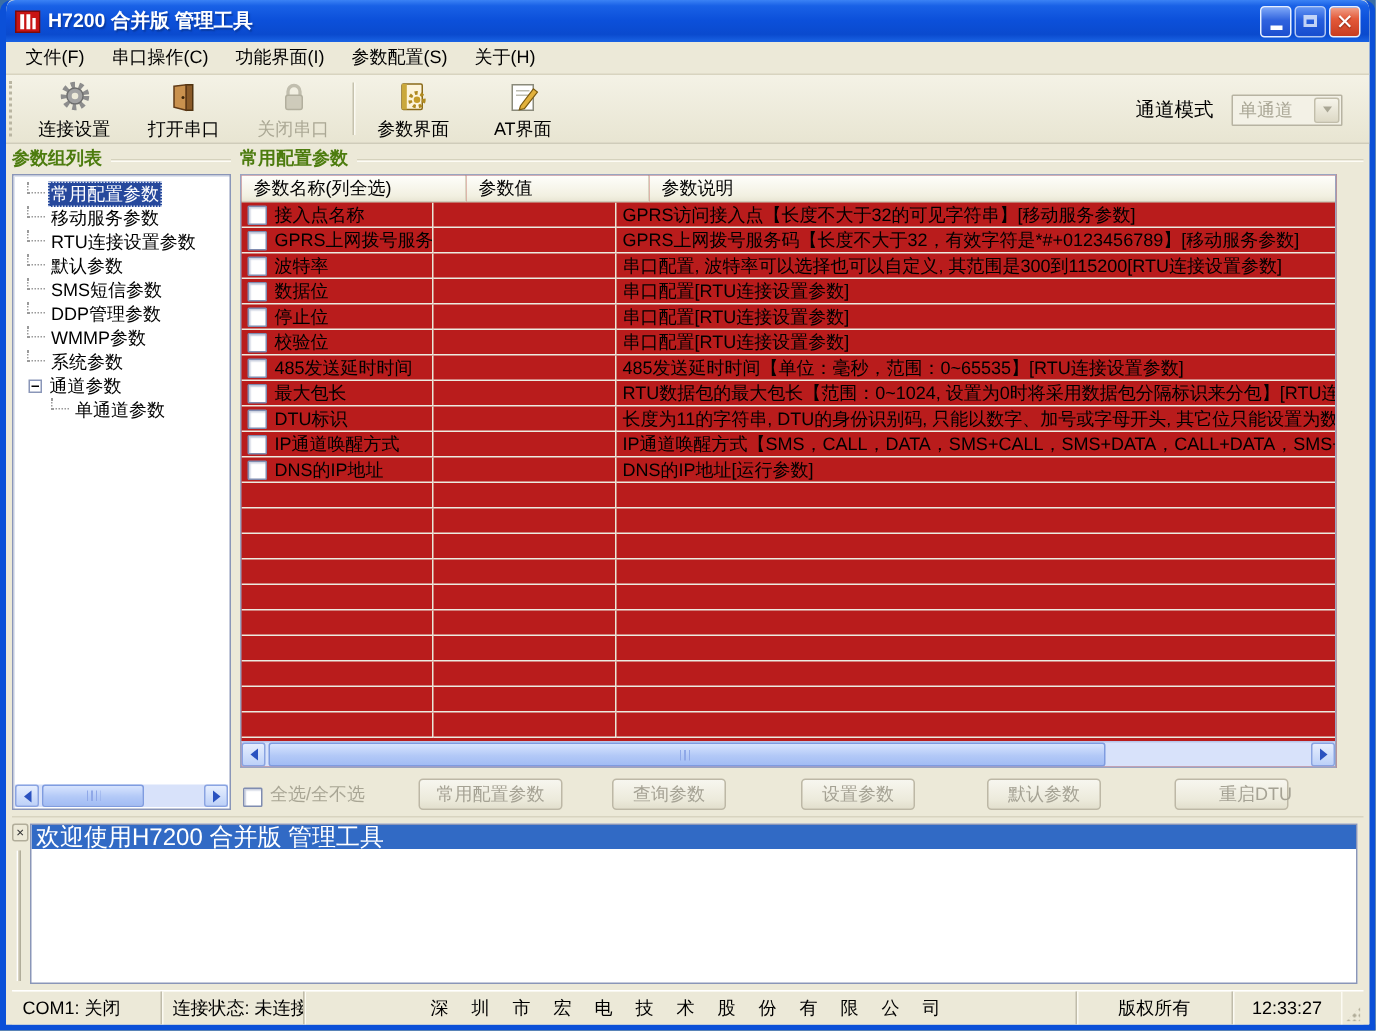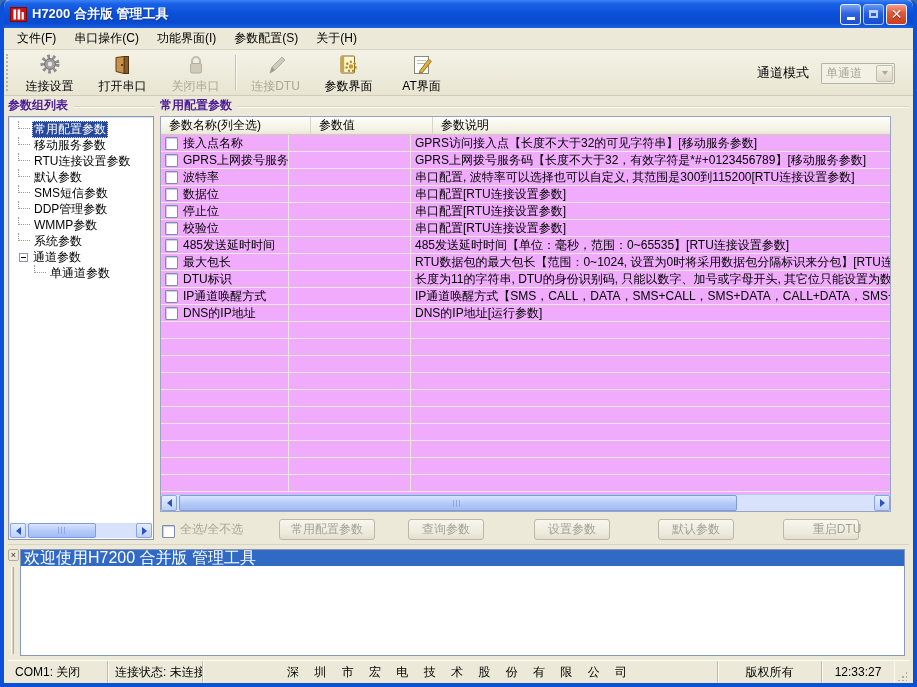--- a/index.html
+++ b/index.html
@@ -39,21 +39,21 @@
   .tb-sep{ width:1px; background:#c6c2ae; margin:5px 3px; box-shadow:1px 0 0 #fbfaf2; }
   .tb-right{ position:absolute; right:18px; top:0; height:46px; display:flex; align-items:center; gap:12px; }
   .cm-label{ font-size:13px; color:#000; }
   .combo{ width:74px; height:21px; background:#f3f1e6; border:1px solid #b7b3a2; display:flex; align-items:center; border-radius:1px; }
   .combo .cval{ flex:1; font-size:12px; color:#a9a695; padding-left:4px; white-space:nowrap; overflow:hidden; }
   .combo .carrow{ width:17px; height:17px; margin-right:1px; background:linear-gradient(180deg,#f6f4ea,#ddd9c6); border:1px solid #c2beab; border-radius:2px; display:flex; align-items:center; justify-content:center; }
   .tri-down{ width:0; height:0; border-left:3px solid transparent; border-right:3px solid transparent; border-top:4px solid #a9a695; }
   
   .content{ position:absolute; left:4px; right:4px; top:96px; height:448px; }
   .group-hd{ display:flex; align-items:center; height:15px; }
-  .group-hd .ghtext{ font-size:12px; font-weight:bold; color:#4c1d95; white-space:nowrap; margin-right:6px; }
+  .group-hd .ghtext{ font-size:12px; font-weight:bold; color:#4d7c0f; white-space:nowrap; margin-right:6px; }
   .group-hd .ghline{ flex:1; height:2px; border-top:1px solid #d5d2bd; border-bottom:1px solid #fdfcf5; margin-top:2px; }
   .sidebar{ position:absolute; left:0; top:2px; width:146px; }
   .treebox{ margin-top:3px; height:424px; background:#fff; border:1px solid #8a96b8; box-shadow:inset 1px 1px 0 #dfe4ee; position:relative; overflow:hidden; }
   .tree{ padding:4px 0 0 4px; position:relative; }
   .titem{ display:flex; align-items:center; height:16px; white-space:nowrap; }
   .titem .conn{ width:12px; height:8px; border-left:1px dotted #9a9a9a; border-bottom:1px dotted #9a9a9a; margin:-8px 2px 0 5px; }
   .titem.child .conn{ margin-left:21px; }
   .titem .tlabel{ font-size:12px; color:#000; padding:0 2px; }
   .titem .tlabel.sel{ background:#26489c; color:#fff; outline:1px dotted #d8e0f0; outline-offset:-1px; }
   .expbox{ width:9px; height:9px; border:1px solid #8a96b8; background:#fff; position:relative; margin:0 3px 0 1px; flex:none; }
@@ -62,21 +62,21 @@
   
   .sb-arrow{ width:16px; flex:none; background:linear-gradient(180deg,#e6eefe,#bdd1f8); border:1px solid #8aa4e2; border-radius:2px; display:flex; align-items:center; justify-content:center; }
   .tri-left{ width:0; height:0; border-top:4px solid transparent; border-bottom:4px solid transparent; border-right:5px solid #2a52c0; }
   .tri-right{ width:0; height:0; border-top:4px solid transparent; border-bottom:4px solid transparent; border-left:5px solid #2a52c0; }
   .sb-track{ flex:1; position:relative; }
   .sb-thumb{ position:absolute; top:0; bottom:0; border:1px solid #7f9ce0; border-radius:2px; background:linear-gradient(180deg,#d7e4fe,#b3c9f7 55%,#a2bcf4); display:flex; align-items:center; justify-content:center; }
   .sb-grip{ width:9px; height:7px; background:repeating-linear-gradient(90deg,#8fa8e8 0 1px,transparent 1px 3px); }
   
   .main{ position:absolute; left:148px; right:0; top:2px; }
   .main .group-hd{ margin-left:4px; }
-  .tablewrap{ margin:3px 18px 0 4px; height:396px; background:#f0abfc; border:1px solid #9aa4c0; display:flex; flex-direction:column; }
+  .tablewrap{ margin:3px 18px 0 4px; height:396px; background:#b91c1c; border:1px solid #9aa4c0; display:flex; flex-direction:column; }
   .thead{ display:flex; height:18px; flex:none; }
   .th{ background:linear-gradient(180deg,#fefefb,#f2f0e1 80%,#e9e6d4); border-right:1px solid #d8d5c2; border-bottom:1px solid #cfccba; font-size:12px; color:#000; display:flex; align-items:center; padding-left:8px; white-space:nowrap; overflow:hidden; }
   .th.c1{ width:150px; flex:none; }
   .th.c2{ width:122px; flex:none; }
   .th.c3{ flex:1; border-right:none; }
   .tbody{ flex:1; overflow:hidden; }
   .trow{ display:flex; height:17px; }
   .td{ border-right:1px solid #e9e7d8; border-bottom:1px solid #eceae0; display:flex; align-items:center; white-space:nowrap; overflow:hidden; }
   .td.c1{ width:128px; flex:none; padding-left:4px; gap:5px; }
   .td.c2{ width:122px; flex:none; }
@@ -171,29 +171,20 @@
         <div class="tb-btn disabled">
           <span class="ticon">
             <svg width="24" height="24" viewBox="0 0 24 24">
               <path d="M8 11V8a4 4 0 0 1 8 0v3" fill="none" stroke="#b9b6a6" stroke-width="2.2"></path>
               <rect x="6.5" y="10.5" width="11" height="9.5" rx="1.5" fill="#c9c6b5" stroke="#a8a593"></rect>
             </svg>
           </span>
           <span class="tlabel">关闭串口</span>
         </div>
         <div class="tb-sep"></div>
-        <div class="tb-btn disabled">
-          <span class="ticon">
-            <svg width="24" height="24" viewBox="0 0 24 24">
-              <polygon points="6,20 8,14 18,4 21,7 11,17" fill="#c9c6b5" stroke="#a8a593"></polygon>
-              <polygon points="6,20 8,14 11,17" fill="#8f8c7c"></polygon>
-            </svg>
-          </span>
-          <span class="tlabel">连接DTU</span>
-        </div>
         <div class="tb-btn">
           <span class="ticon">
             <svg width="24" height="24" viewBox="0 0 24 24">
               <rect x="4" y="3" width="13.5" height="17" rx="1" fill="#fdf4da" stroke="#8a6a1a"></rect>
               <rect x="4" y="3" width="3.2" height="17" fill="#caa83c"></rect>
               <circle cx="14" cy="13.5" r="4.6" fill="none" stroke="#b08a20" stroke-width="2.4" stroke-dasharray="2 2"></circle>
               <circle cx="14" cy="13.5" r="2.2" fill="#c69c28"></circle>
             </svg>
           </span>
           <span class="tlabel">参数界面</span>

